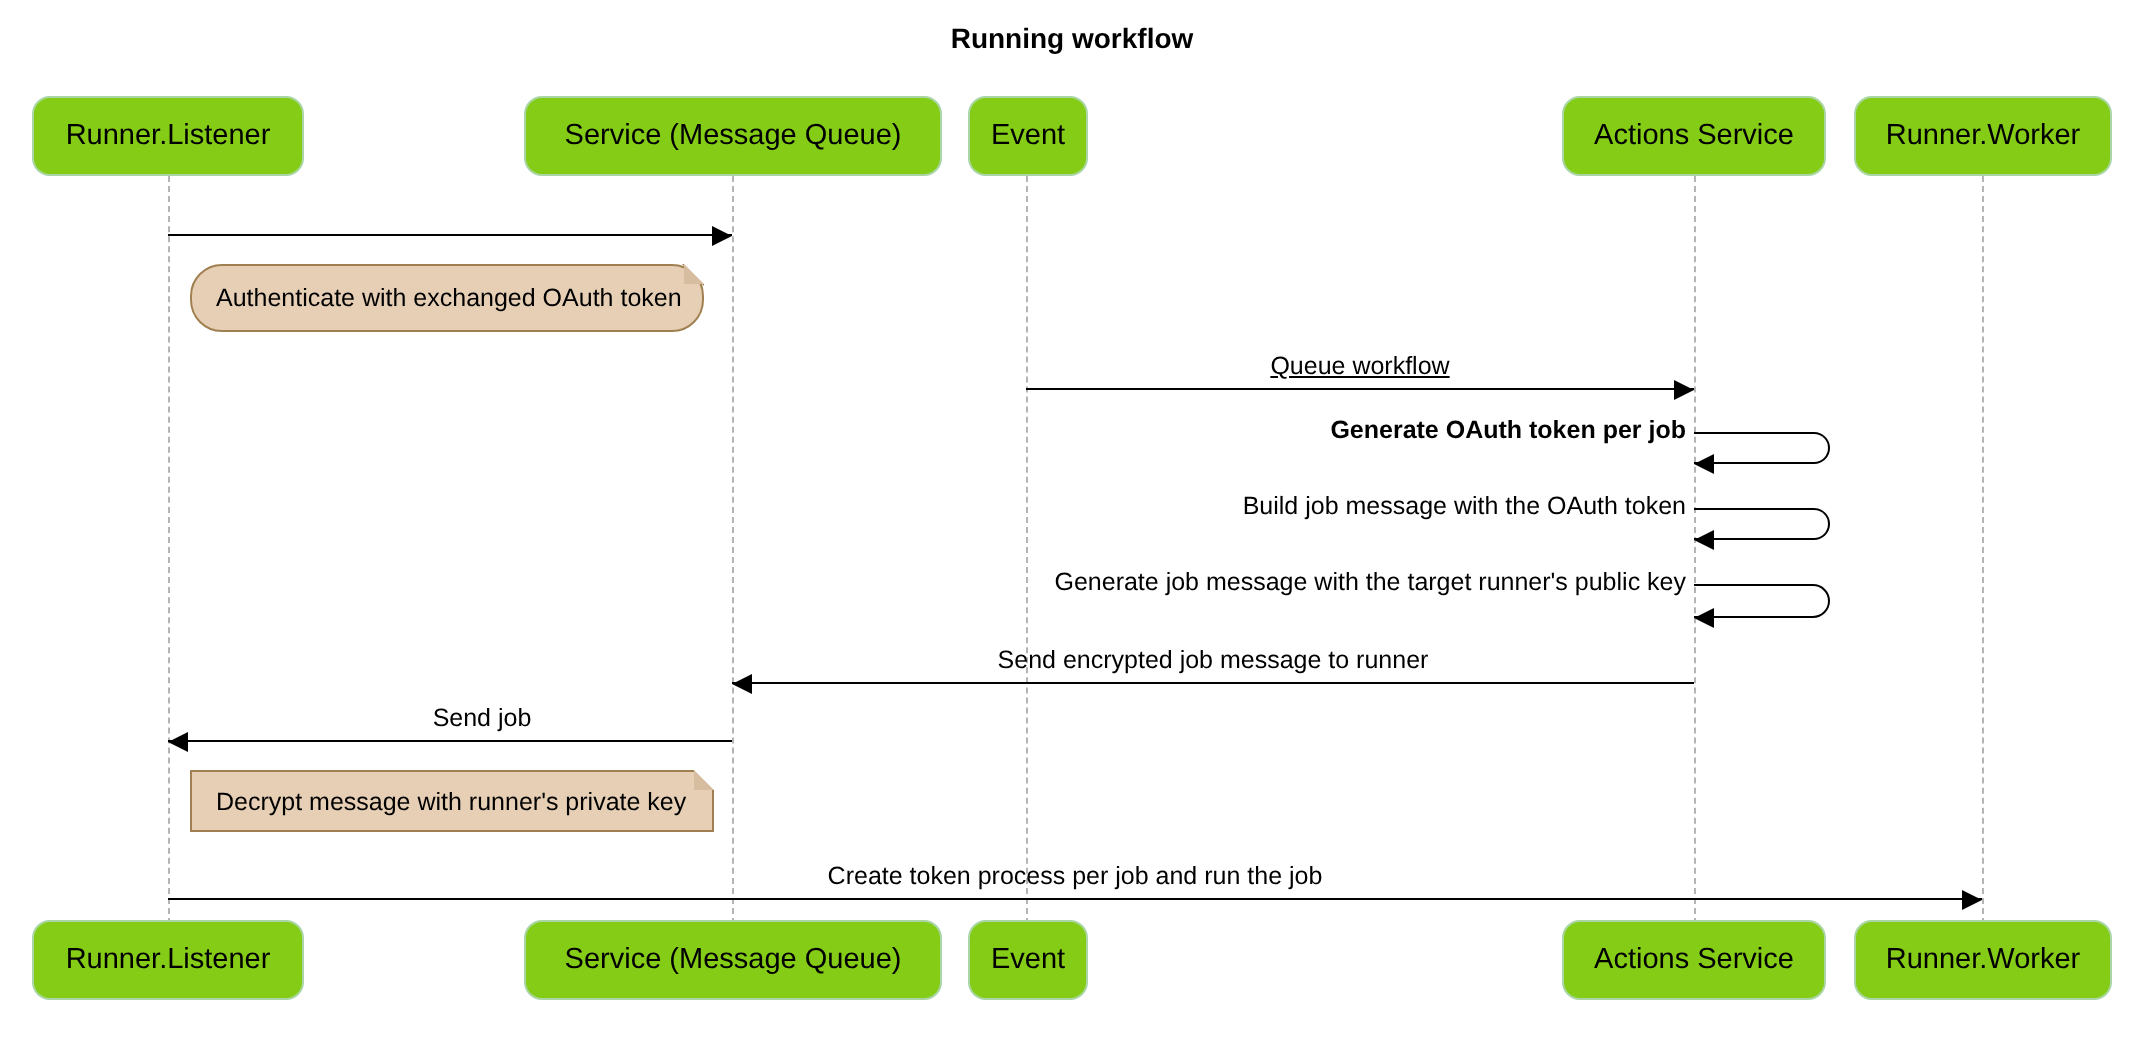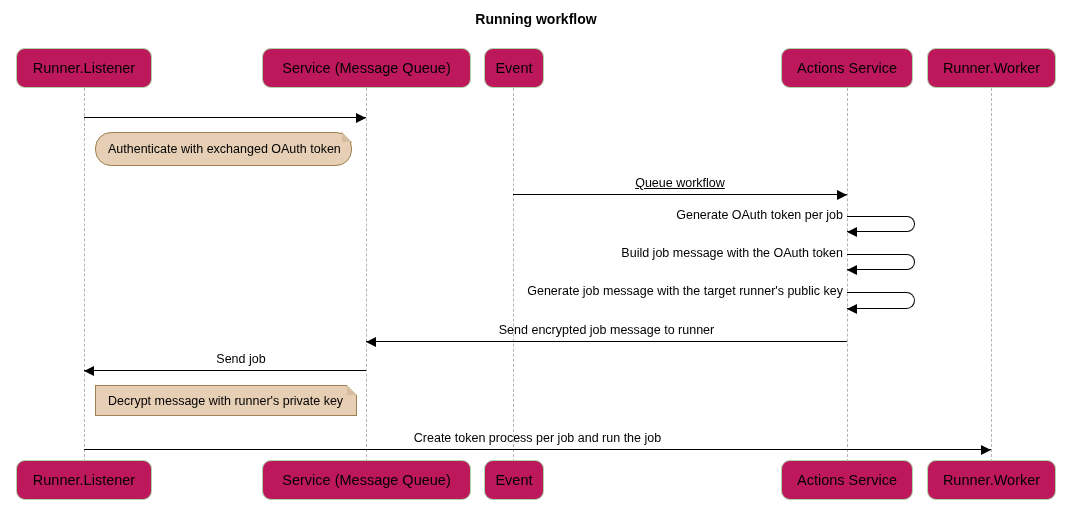--- a/index.html
+++ b/index.html
@@ -31,21 +31,21 @@
     letter-spacing: 0px;
   }
   .lifeline-line {
     position: absolute;
     width: 0;
     border-left: 1px dashed #b4b4b4;
   }
   .actor-box {
     position: absolute;
     box-sizing: border-box;
-    background: #be185d;
+    background: #84cc16;
     border: 1px solid #a9d6a4;
     border-radius: 9px;
     display: flex;
     align-items: center;
     justify-content: center;
     font-size: 14.5px;
     color: #000000;
     height: 40px;
     white-space: nowrap;
   }
@@ -164,21 +164,21 @@
         <div class="msg-label" style="left: 82px; width: 282px; top: 99px; margin-top: 40px;">Get message</div>
       </div>
       <div style="position: absolute; left: 0px; top: 0px; width: 1072px; height: 0px;">
         <div class="msg-line" style="left: 513px; top: 194px; width: 334px;"></div>
         <div class="arrow-head right" style="left: 837px; top: 190px;"></div>
         <div class="msg-label" style="left: 513px; width: 334px; top: 176px; text-decoration: underline;">Queue workflow</div>
       </div>
       <div style="position: absolute; left: 0px; top: 0px; width: 1072px; height: 0px;">
         <div class="self-loop" style="left: 847px; top: 216px; width: 68px; height: 16px;"></div>
         <div class="arrow-head left" style="left: 847px; top: 227px;"></div>
-        <div class="msg-label" style="right: 229px; top: 208px; text-align: right;">Generate OAuth token per job</div>
+        <div class="msg-label" style="right: 229px; top: 208px; text-align: right; font-weight: bold;">Generate OAuth token per job</div>
       </div>
       <div style="position: absolute; left: 0px; top: 0px; width: 1072px; height: 0px;">
         <div class="self-loop" style="left: 847px; top: 254px; width: 68px; height: 16px;"></div>
         <div class="arrow-head left" style="left: 847px; top: 265px;"></div>
         <div class="msg-label" style="right: 229px; top: 246px; text-align: right;">Build job message with the OAuth token</div>
       </div>
       <div style="position: absolute; left: 0px; top: 0px; width: 1072px; height: 0px;">
         <div class="self-loop" style="left: 847px; top: 292px; width: 68px; height: 17px;"></div>
         <div class="arrow-head left" style="left: 847px; top: 304px;"></div>
         <div class="msg-label" style="right: 229px; top: 284px; text-align: right;">Generate job message with the target runner's public key</div>

